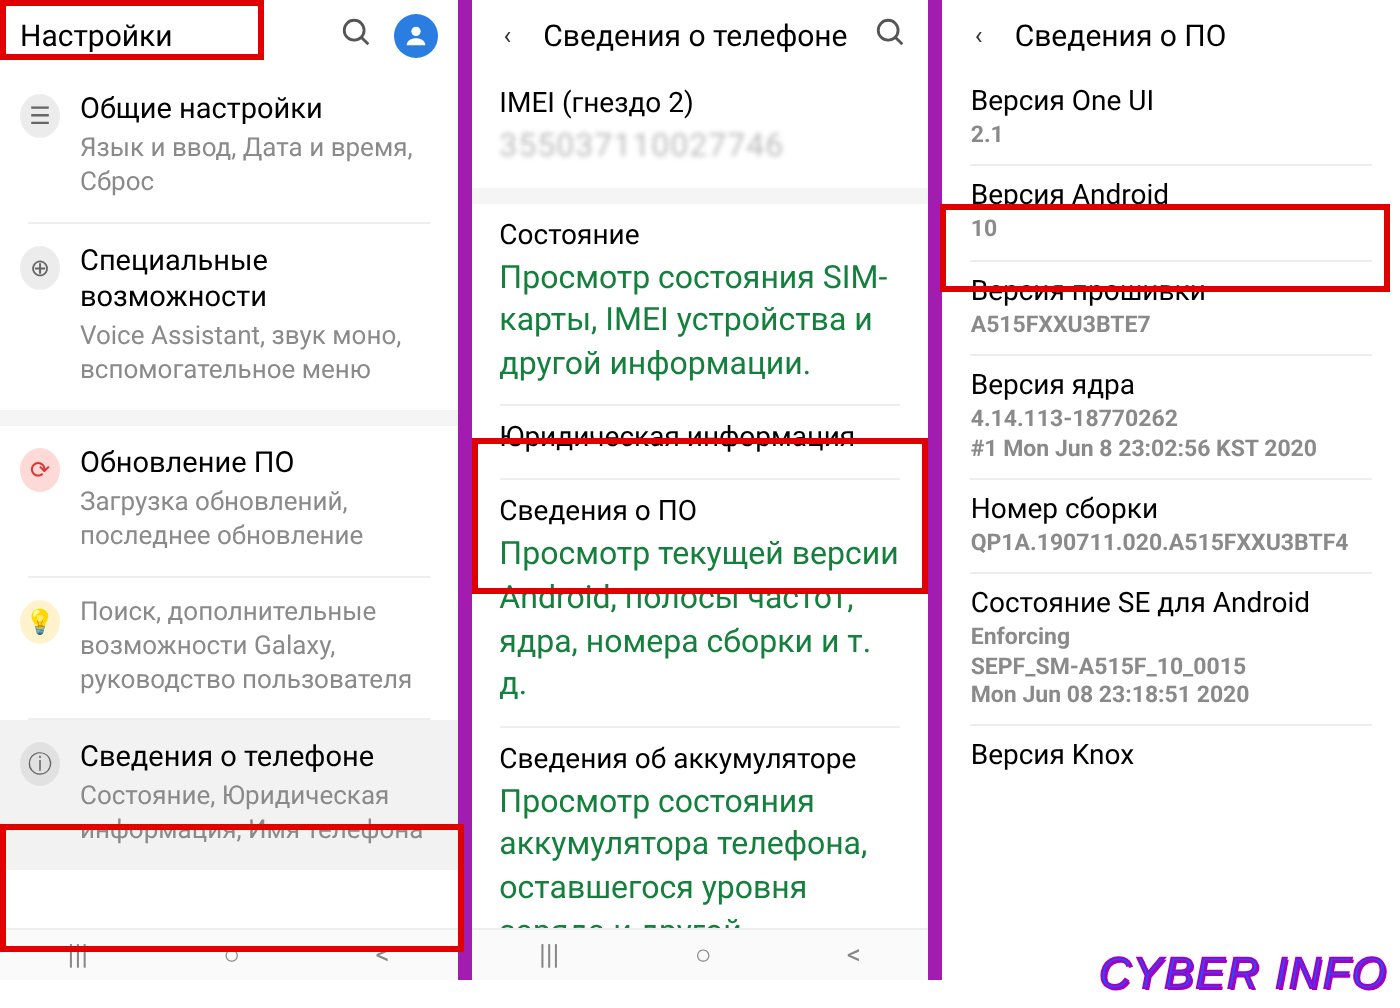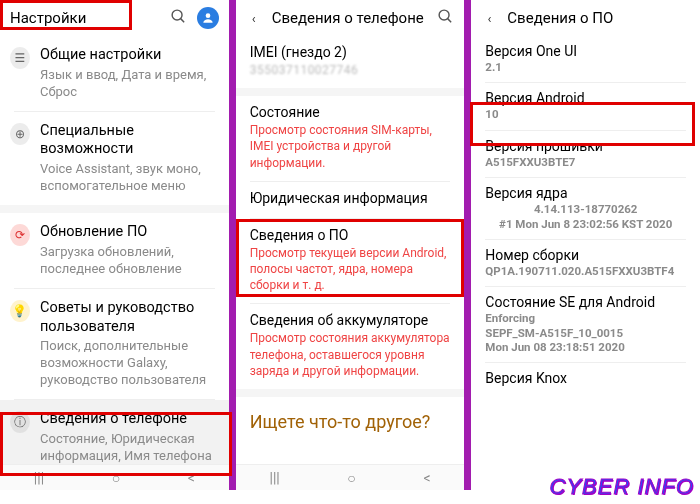--- a/index.html
+++ b/index.html
@@ -47,21 +47,21 @@
     width: 20px; height: 20px; display:flex; align-items:center; justify-content:center;
     font-size: 14px;
   }
   .sec .t { font-size: 14.5px; color: #000; line-height: 1.3; margin-bottom: 2px; }
   .sec .d { font-size: 13px; color: #8a8a8a; line-height: 1.3; }
   .sep { height: 8px; background: #f5f5f5; }
   .sep-thin { height: 1px; background: #eee; margin: 0 14px; }
 
   .pad { padding: 8px 14px 10px 14px; }
   .pad .t { font-size: 14px; color: #000; margin-bottom: 2px; }
-  .pad .d { font-size: 12px; color: #ef4444; line-height: 1.35; }
+  .pad .d { font-size: 16px; color: #15803d; line-height: 1.35; }
   .pad .blur { color: #bbb; filter: blur(1.3px); letter-spacing: .5px; }
 
   
   .navbar {
     position: absolute; bottom: 0; left: 0; right: 0; height: 26px;
     display: flex; justify-content: space-around; align-items: center;
     border-top: 1px solid #eee; background: #fafafa;
   }
   .navbar span { color: #888; font-size: 14px; }
 
@@ -137,21 +137,20 @@
           <span class="bub red">⟳</span>
         </span>
       <div class="t">Обновление ПО</div>
       <div class="d">Загрузка обновлений, последнее обновление</div>
     </div>
     <div class="sep-thin"></div>
     <div class="sec">
       <span class="icon">
           <span class="bub amber">💡</span>
         </span>
-      <div class="t">Советы и руководство пользователя</div>
       <div class="d">Поиск, дополнительные возможности Galaxy, руководство пользователя</div>
     </div>
     <div class="sep-thin"></div>
     <div class="sec" style="background:#f2f2f2;">
       <span class="icon">
           <span class="bub grey">ⓘ</span>
         </span>
       <div class="t">Сведения о телефоне</div>
       <div class="d">Состояние, Юридическая информация, Имя телефона</div>
     </div>
@@ -225,21 +224,21 @@
       <div class="d">10</div>
     </div>
     <div class="sep-thin"></div>
     <div class="row3">
       <div class="t">Версия прошивки</div>
       <div class="d">A515FXXU3BTE7</div>
     </div>
     <div class="sep-thin"></div>
     <div class="row3">
       <div class="t">Версия ядра</div>
-      <div class="d" style="white-space:pre-line;text-align:center;">4.14.113-18770262
+      <div class="d" style="white-space:pre-line;">4.14.113-18770262
 #1 Mon Jun 8 23:02:56 KST 2020</div>
     </div>
     <div class="sep-thin"></div>
     <div class="row3">
       <div class="t">Номер сборки</div>
       <div class="d">QP1A.190711.020.A515FXXU3BTF4</div>
     </div>
     <div class="sep-thin"></div>
     <div class="row3">
       <div class="t">Состояние SE для Android</div>

